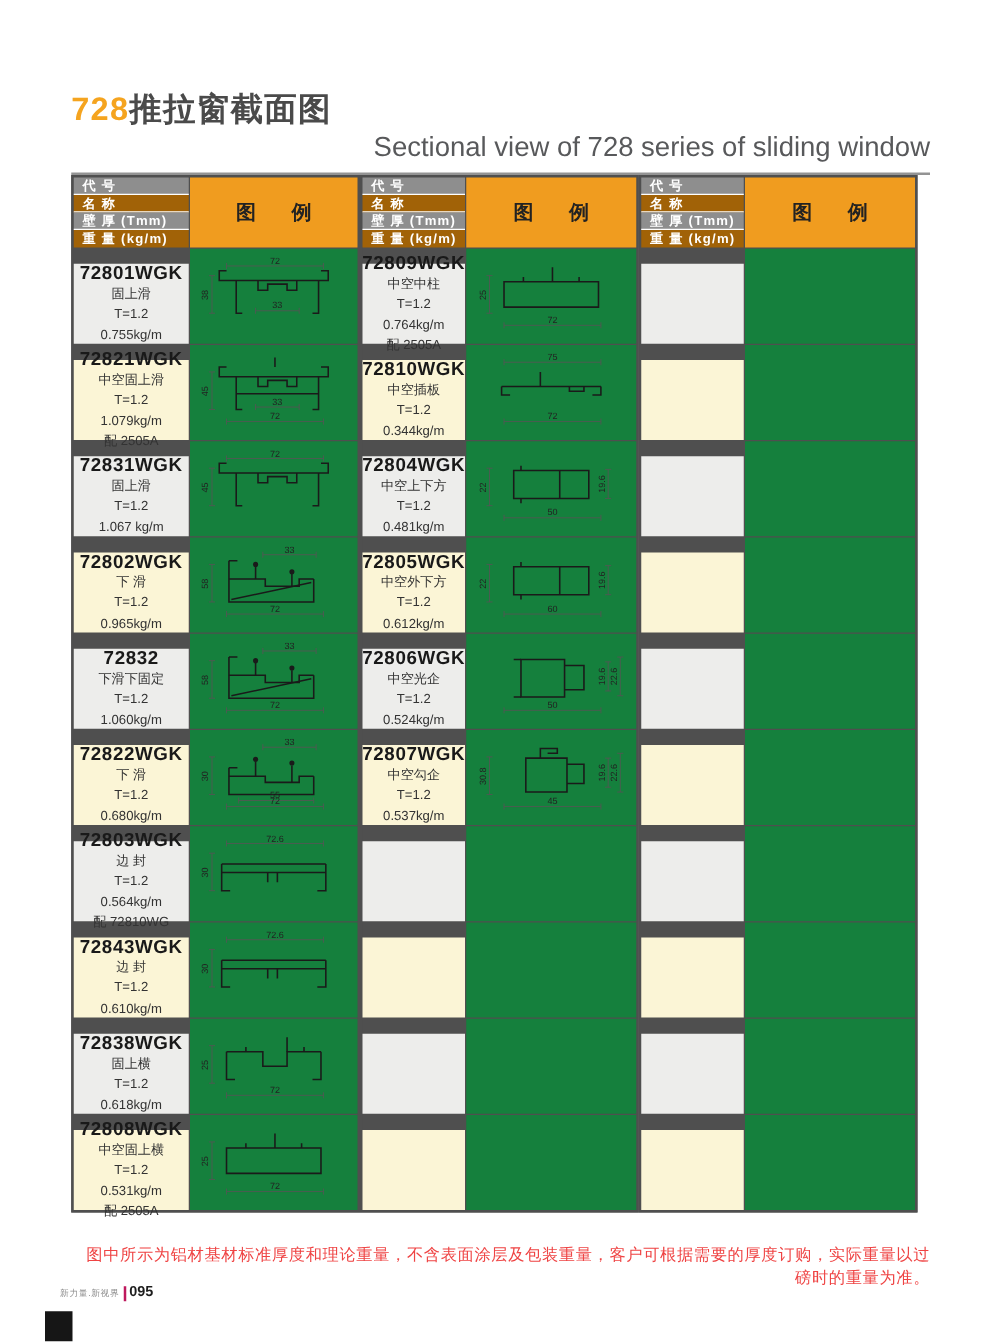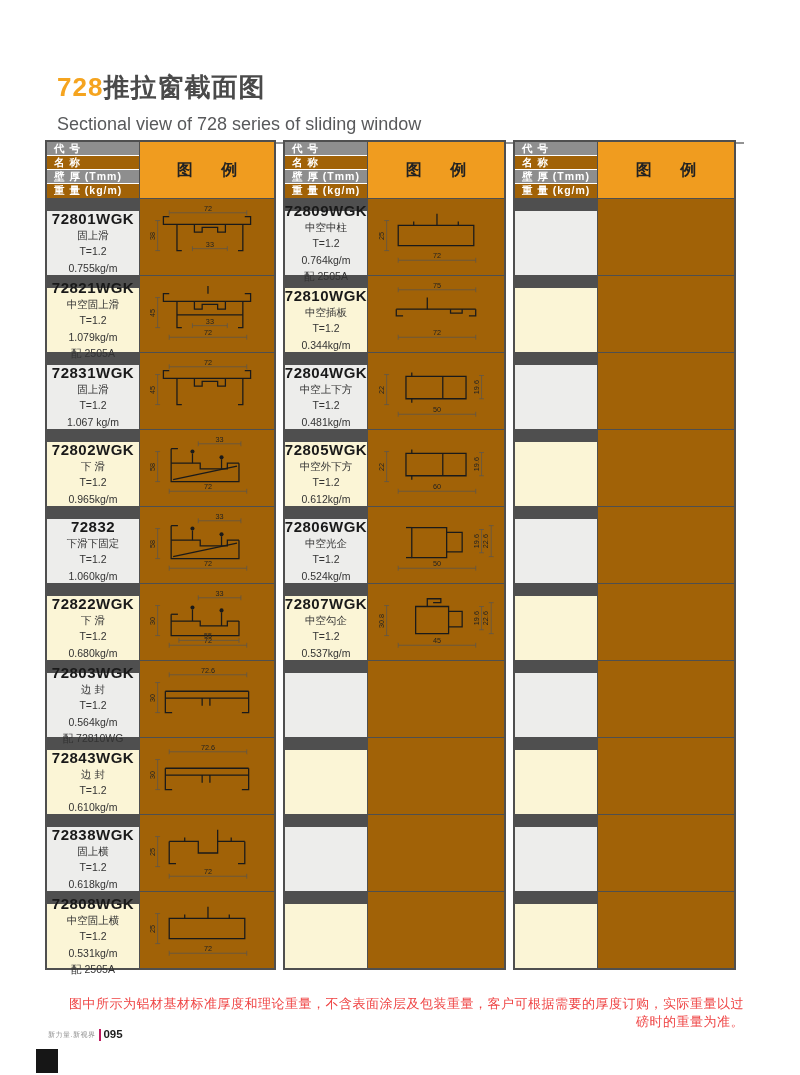--- a/index.html
+++ b/index.html
@@ -3,37 +3,37 @@
 <meta charset="utf-8">
 <style>
   html,body{margin:0;padding:0;background:#fff;}
   body{width:800px;height:1075px;position:relative;font-family:"Liberation Sans","DejaVu Sans",sans-serif;overflow:hidden;}
   .page{position:absolute;inset:0;background:#fff;}
 
   
   .hdr{position:absolute;left:57px;top:46px;width:687px;}
   .title{font-size:26px;font-weight:bold;color:#4a4a4a;letter-spacing:1px;line-height:1.1;margin-top:27px;}
   .title .num{color:#F5A41F;}
-  .subtitle{font-size:18px;color:#58595b;margin-top:12px;}
+  .subtitle{font-size:22px;color:#58595b;margin-top:3px;text-align:right;}
   .rule{height:0;border-top:2px solid #939393;margin-top:7px;}
 
   
-  .table-wrap{position:absolute;left:45px;top:140px;display:flex;gap:7px;}
+  .table-wrap{position:absolute;left:57px;top:140px;display:flex;gap:0;}
   .group{background:#4f4f4f;border:2px solid #4f4f4f;display:grid;grid-gap:1px;}
   .hlabels{display:flex;flex-direction:column;}
   .hrow{height:14px;box-sizing:border-box;border-bottom:1px solid #fff;color:#fff;
         font-size:10.5px;font-weight:bold;padding-left:7px;display:flex;align-items:center;letter-spacing:1px;}
   .hrow:last-child{border-bottom:none;}
   .hrow.hd{background:#8e8e8e;} .hrow.hl{background:#a16207;}
   .hlegend{background:#F09C1F;display:flex;align-items:center;justify-content:center;
            font-size:16px;font-weight:600;color:#222;letter-spacing:12px;text-indent:12px;}
   .lcell{display:flex;flex-direction:column;align-items:center;justify-content:center;
          gap:1px;text-align:center;padding:2px;box-sizing:border-box;margin-top:12px;}
   .lcell.gray{background:#EDEDEB;} .lcell.cream{background:#FBF5D6;}
-  .icell{background:#a16207;display:flex;align-items:center;justify-content:center;}
+  .icell{background:#15803d;display:flex;align-items:center;justify-content:center;}
   .code{font-size:15px;font-weight:bold;color:#191919;letter-spacing:.5px;}
   .sub{font-size:10.5px;color:#333;line-height:1.45;}
 
   
   .footnote{position:absolute;left:57px;top:982px;width:687px;text-align:right;
             font-size:13px;color:#ef4444;letter-spacing:.5px;}
   .pagefoot{position:absolute;left:48px;top:1029px;display:flex;align-items:center;}
   .brand{font-size:7px;color:#8f8f8f;letter-spacing:.5px;margin-right:4px;}
   .pnum{font-size:11.5px;font-weight:bold;color:#1d1d1d;border-left:2px solid #be185d;padding-left:2px;line-height:1;}
   .corner-block{position:absolute;left:36px;top:1049px;width:22px;height:24px;background:#161616;}

